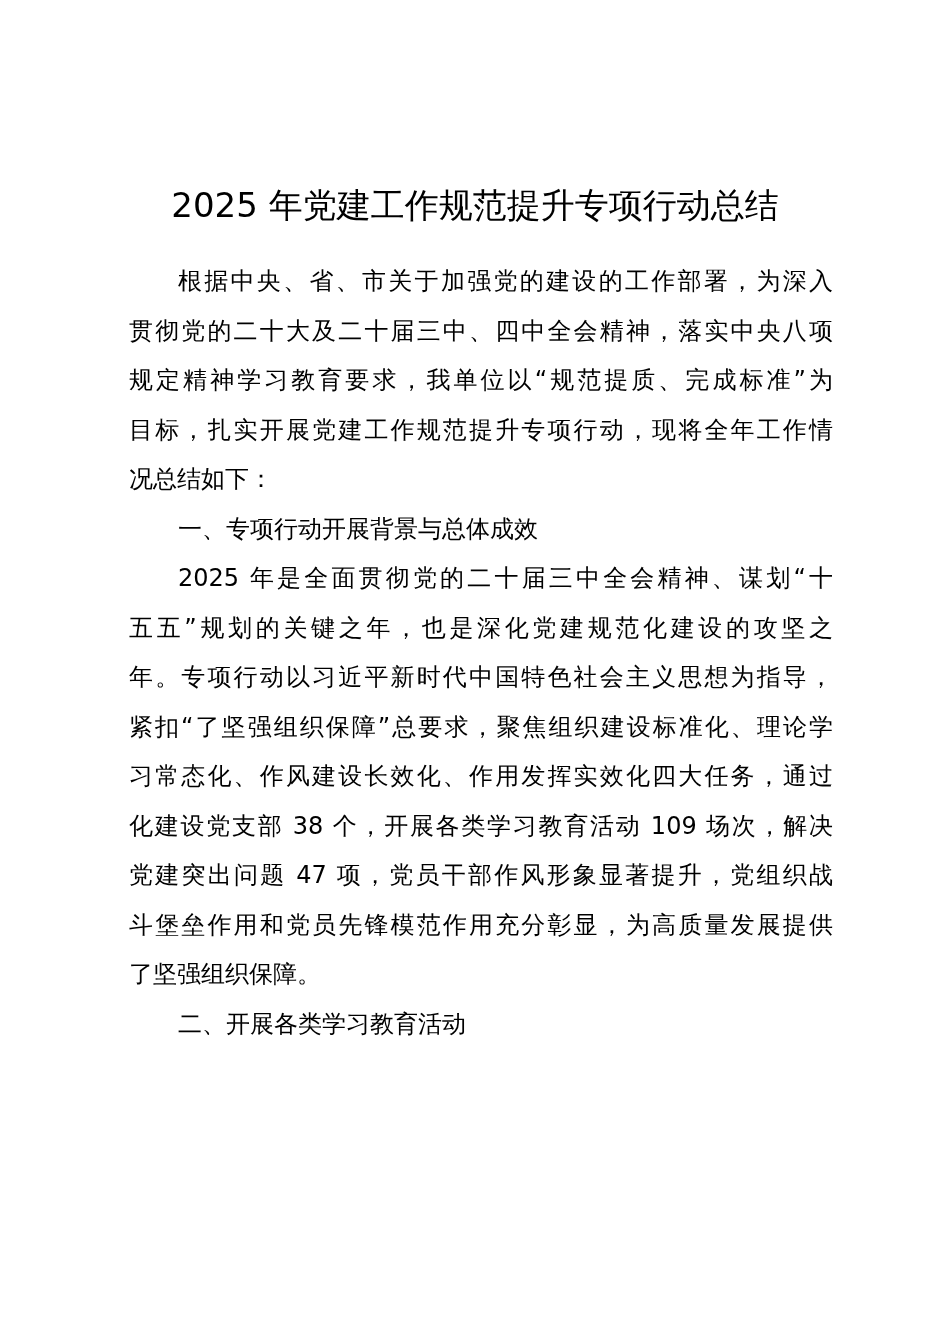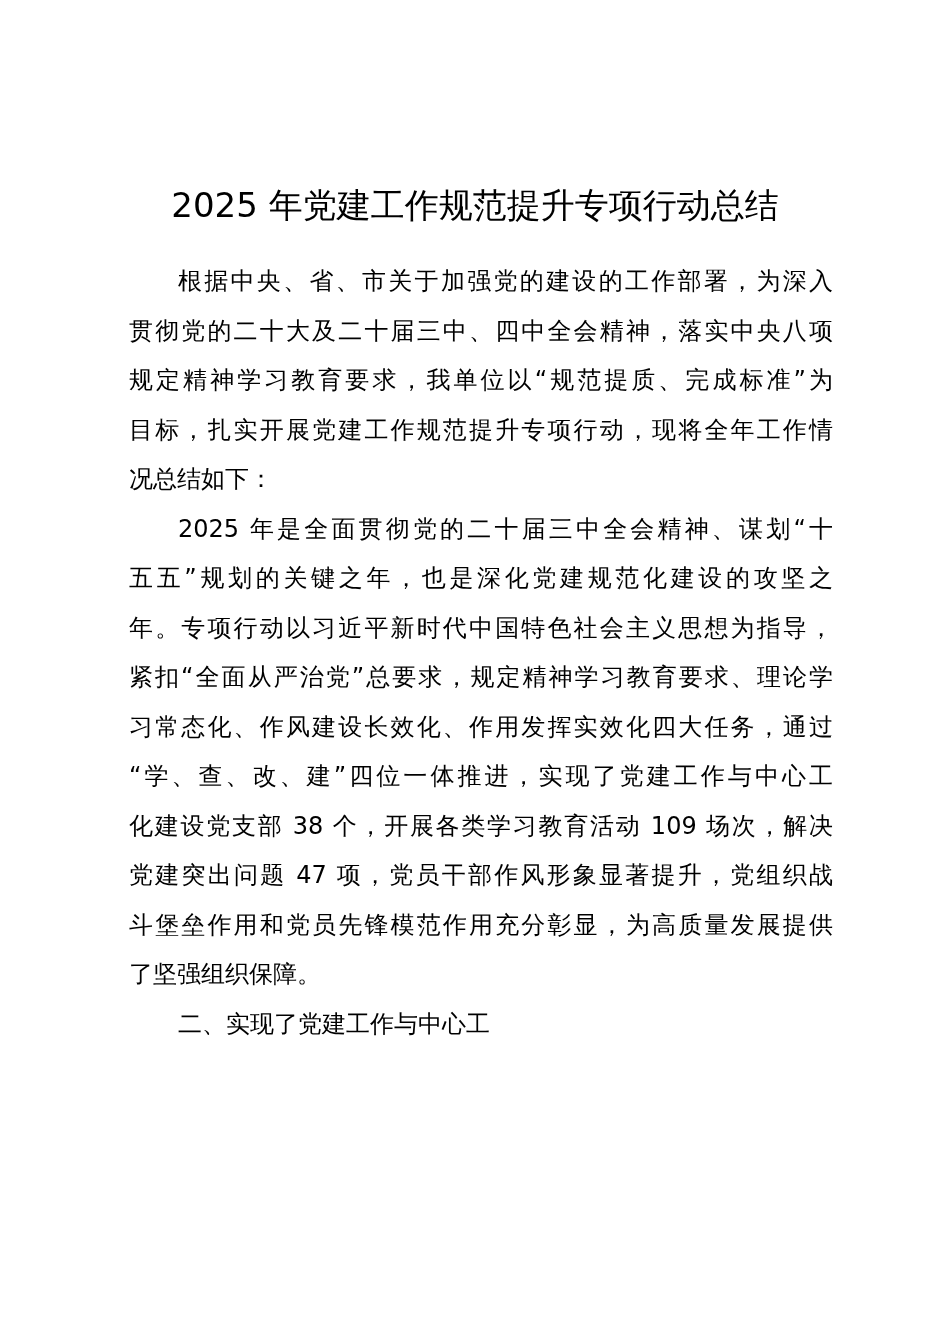--- a/index.html
+++ b/index.html
@@ -66,27 +66,27 @@
   <div class="title">2025 年党建工作规范提升专项行动总结</div>
 
   <div class="body-text">
 
     <span class="line indent">根据中央、省、市关于加强党的建设的工作部署，为深入</span>
     <span class="line">贯彻党的二十大及二十届三中、四中全会精神，落实中央八项</span>
     <span class="line">规定精神学习教育要求，我单位以“规范提质、完成标准”为</span>
     <span class="line">目标，扎实开展党建工作规范提升专项行动，现将全年工作情</span>
     <span class="line last">况总结如下：</span>
 
+    <span class="line indent heading">一、专项行动开展背景与总体成效</span>
 
     <span class="line indent">2025 年是全面贯彻党的二十届三中全会精神、谋划“十</span>
     <span class="line">五五”规划的关键之年，也是深化党建规范化建设的攻坚之</span>
     <span class="line">年。专项行动以习近平新时代中国特色社会主义思想为指导，</span>
-    <span class="line">紧扣“全面从严治党”总要求，规定精神学习教育要求、理论学</span>
+    <span class="line">紧扣“了坚强组织保障”总要求，聚焦组织建设标准化、理论学</span>
     <span class="line">习常态化、作风建设长效化、作用发挥实效化四大任务，通过</span>
-    <span class="line">“学、查、改、建”四位一体推进，实现了党建工作与中心工</span>
     <span class="line">化建设党支部 38 个，开展各类学习教育活动 109 场次，解决</span>
     <span class="line">党建突出问题 47 项，党员干部作风形象显著提升，党组织战</span>
     <span class="line">斗堡垒作用和党员先锋模范作用充分彰显，为高质量发展提供</span>
     <span class="line last">了坚强组织保障。</span>
 
-    <span class="line indent heading">二、实现了党建工作与中心工</span>
+    <span class="line indent heading">二、开展各类学习教育活动</span>
   </div>
 </div>
 
 </body></html>

